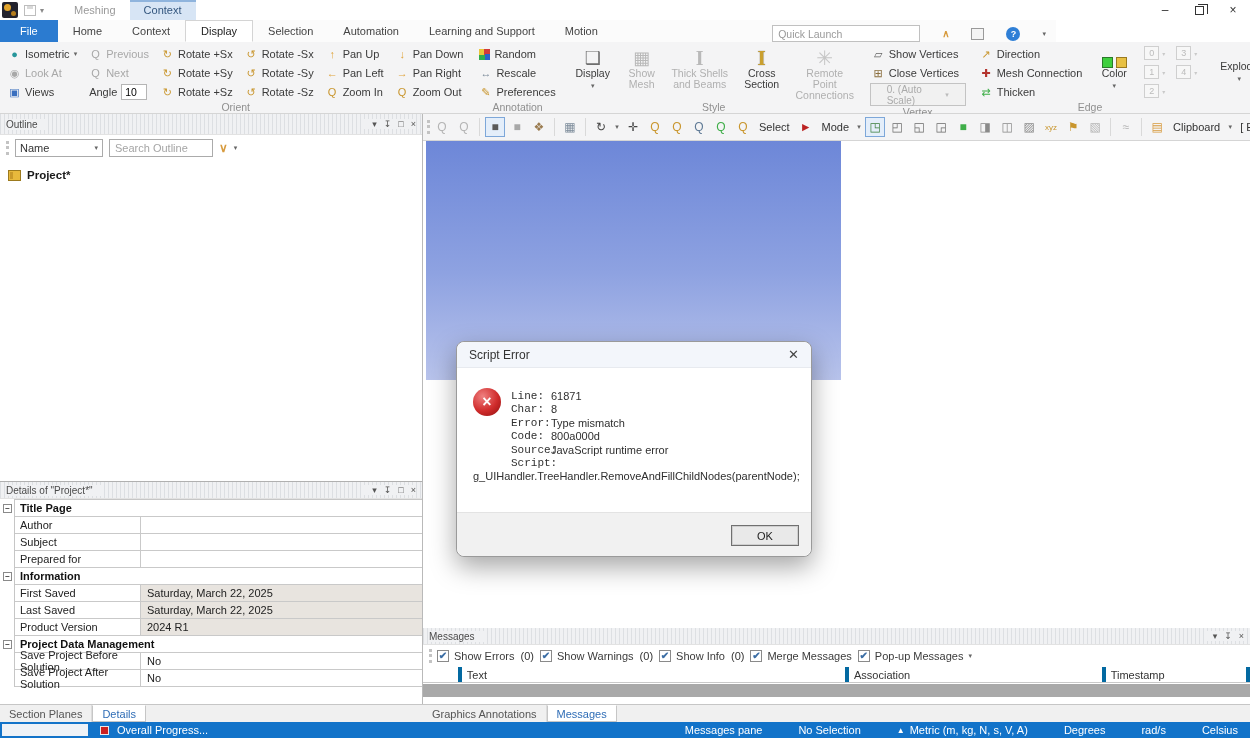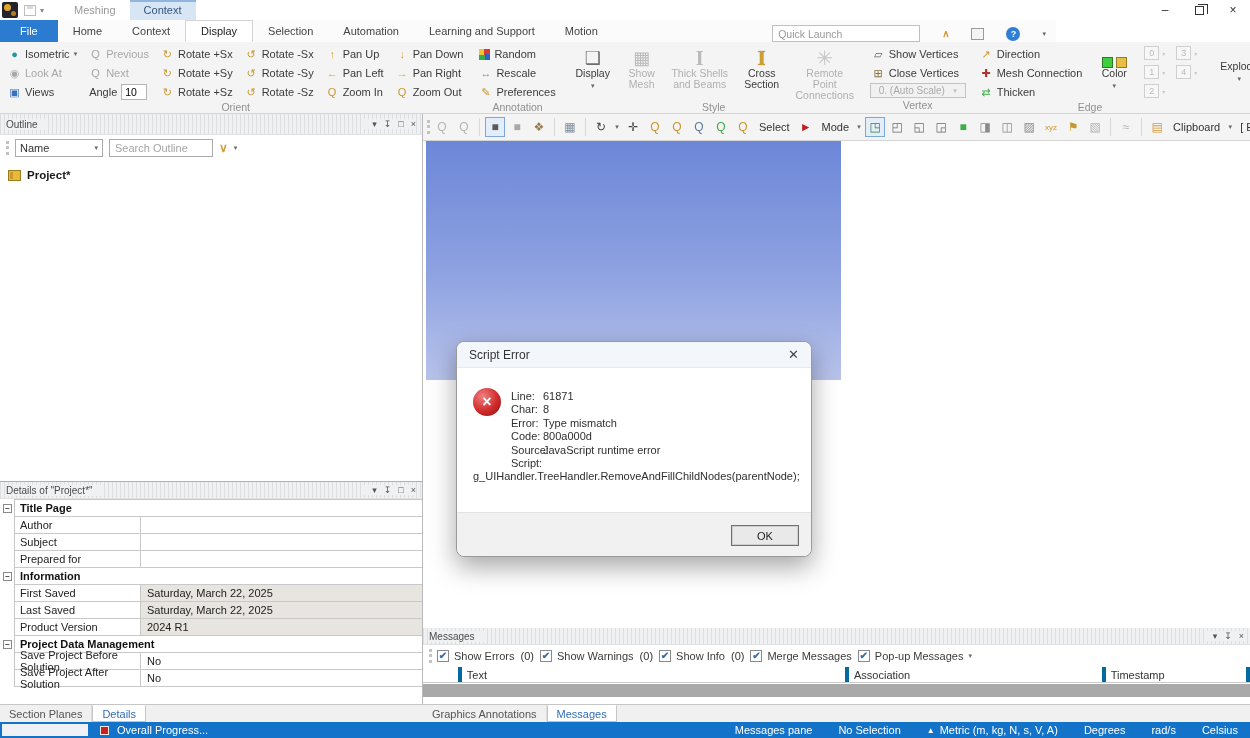--- a/index.html
+++ b/index.html
@@ -43,21 +43,21 @@
 .scol{display:flex;flex-direction:column;justify-content:flex-start;gap:1px;}
 .sbtn{display:flex;align-items:center;gap:4px;height:18px;padding:0 2px;font-size:11px;color:#3b3b3b;white-space:nowrap;}
 .sbtn.dim{color:#a8a8a8;}
 .ic{width:13px;text-align:center;font-size:11px;display:inline-block;}
 .bigbtn{display:flex;flex-direction:column;align-items:center;justify-content:flex-start;font-size:10.5px;color:#3b3b3b;text-align:center;padding:1px 3px 0;line-height:11px;}
 .bigbtn.dim{color:#b0b0b0;}
 .bigbtn .bic{font-size:18px;line-height:20px;height:22px;display:flex;align-items:flex-end;justify-content:center;}
 .caret{font-size:7px;color:#666;}
 .bigbtn .caret{margin-top:1px;}
 #angle-input{width:26px;height:16px;border:1px solid #b5b5b5;font-size:10.5px;padding:0 3px;}
-.combo{display:flex;align-items:center;border:1px solid #c3c3c3;background:#f1f1f1;color:#aaa;height:15px;font-size:10px;padding:0 8px;gap:5px;}
+.combo{display:flex;align-items:center;border:1px solid #c3c3c3;background:#f1f1f1;color:#aaa;height:23px;font-size:10px;padding:0 16px;gap:5px;}
 .swatch{width:11px;height:11px;display:inline-block;border:1px solid #777;}
 .numgrid{display:grid;grid-auto-flow:column;grid-template-rows:repeat(3,17px);grid-template-columns:repeat(2,26px);gap:2px 6px;padding-top:1px;}
 .numbtn{width:15px;height:14px;border:1px solid #cfcfcf;background:#f7f7f7;color:#bbb;font-size:9px;display:inline-flex;align-items:center;justify-content:center;position:relative;}
 .numbtn:after{content:"▾";font-size:6px;color:#c9c9c9;position:absolute;right:-7px;}
 .serifI{font-family:"Liberation Serif",serif;font-weight:bold;}
 
 
 .panel-header{height:21px;background:#f0f1f3;background-image:repeating-linear-gradient(90deg,rgba(185,190,196,.35) 0 1px,transparent 1px 4px);display:flex;align-items:center;padding:0 6px;border-bottom:1px solid #e2e2e2;}
 .panel-title{background:#f0f1f3;padding-right:10px;font-size:10px;color:#4a4a4a;}
 .ph-icons{margin-left:auto;display:flex;align-items:center;gap:7px;background:#f0f1f3;padding-left:8px;color:#555;}
@@ -114,32 +114,32 @@
 .chkbox{width:12px;height:12px;border:1px solid #8a8a8a;background:#fff;font-size:10px;line-height:10px;color:#3c6ea5;text-align:center;font-weight:bold;}
 .chk .cnt{color:#333;margin-left:1px;}
 #msg-colhead{height:16px;display:flex;border-bottom:1px solid #c9c9c9;font-size:11px;color:#333;}
 .mcol{display:flex;align-items:center;padding-left:5px;border-right:4px solid #0369a1;}
 #msg-scroll{height:13px;background:#a9a9a9;margin-top:1px;}
 
 
 #statusbar{position:absolute;top:722px;left:0;width:1250px;height:16px;background:#1273c9;color:#fff;display:flex;align-items:center;font-size:11px;}
 #progress-well{width:86px;height:12px;background:#eef2f7;margin-left:2px;}
 #stop-sq{width:9px;height:9px;background:#cc2020;border:1px solid #e9e9e9;margin:0 8px 0 12px;}
-#status-right{margin-left:auto;display:flex;align-items:center;gap:26px;padding-right:12px;}
+#status-right{margin-left:auto;display:flex;align-items:center;gap:36px;padding-right:12px;}
 .status-item{display:flex;align-items:center;gap:5px;white-space:nowrap;}
 .status-item .sic{font-size:8px;}
 
 
 #dialog{position:absolute;left:456px;top:341px;width:356px;height:216px;background:#fff;border:1px solid #9a9a9a;border-radius:8px;box-shadow:0 10px 26px rgba(0,0,0,.35);z-index:50;}
 #dlg-title{height:26px;background:#f3f6fb;border-radius:8px 8px 0 0;display:flex;align-items:center;padding:0 12px;font-size:12px;color:#333;border-bottom:1px solid #e7eaef;}
 #dlg-close{margin-left:auto;font-size:13px;color:#444;}
 #dlg-erricon{position:absolute;left:16px;top:46px;width:28px;height:28px;border-radius:50%;background:radial-gradient(circle at 35% 30%,#ef8080,#d02c2c 55%,#951111 95%);color:#fff;display:flex;align-items:center;justify-content:center;font-weight:bold;font-size:16px;}
 #dlg-fields{position:absolute;left:54px;top:48px;line-height:13.4px;font-size:11px;color:#2f2f2f;}
 .dfrow{display:flex;}
-.dfl{width:32px;}
+.dfl{width:40px;font-family:Liberation Mono, monospace;}
 #dlg-scriptline{position:absolute;left:16px;top:128px;font-size:11px;color:#2f2f2f;}
 #dlg-footer{position:absolute;left:0;right:0;bottom:0;height:44px;background:#f1f1f1;border-radius:0 0 8px 8px;border-top:1px solid #e3e3e3;}
 #ok-btn{position:absolute;right:12px;bottom:10px;width:68px;height:21px;background:#e9e9e9;border:1px solid #707070;box-shadow:inset 0 0 0 1px #cfcfcf;font-size:11px;color:#222;display:flex;align-items:center;justify-content:center;}
 </style>
 </head>
 <body>
 
 <div id="titlebar">
   <span class="app-ic"></span>
   <span class="save-ic"></span>

